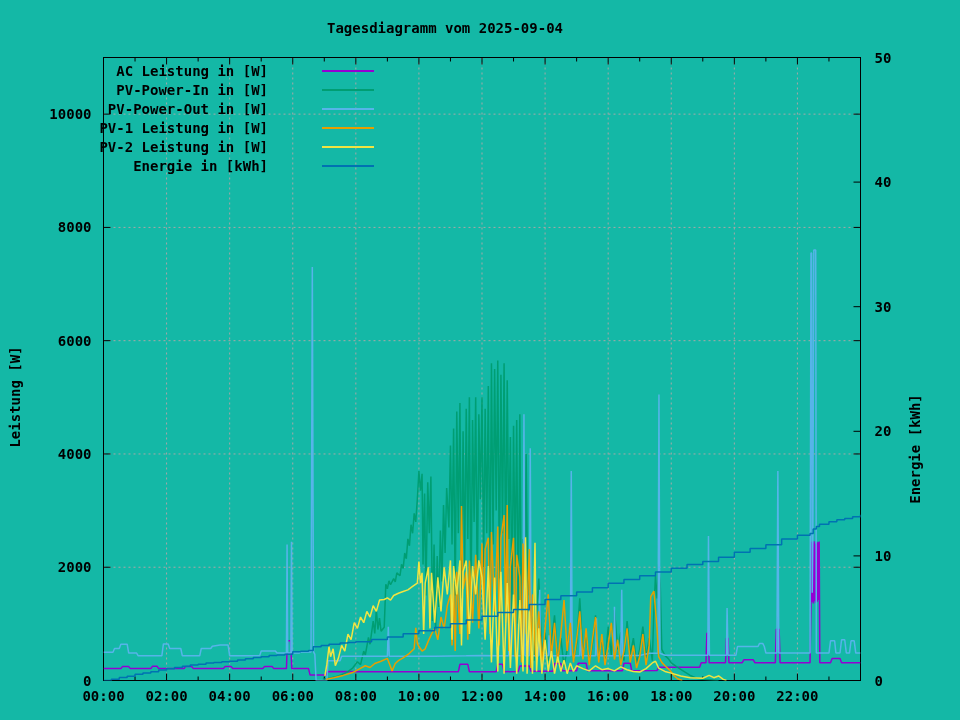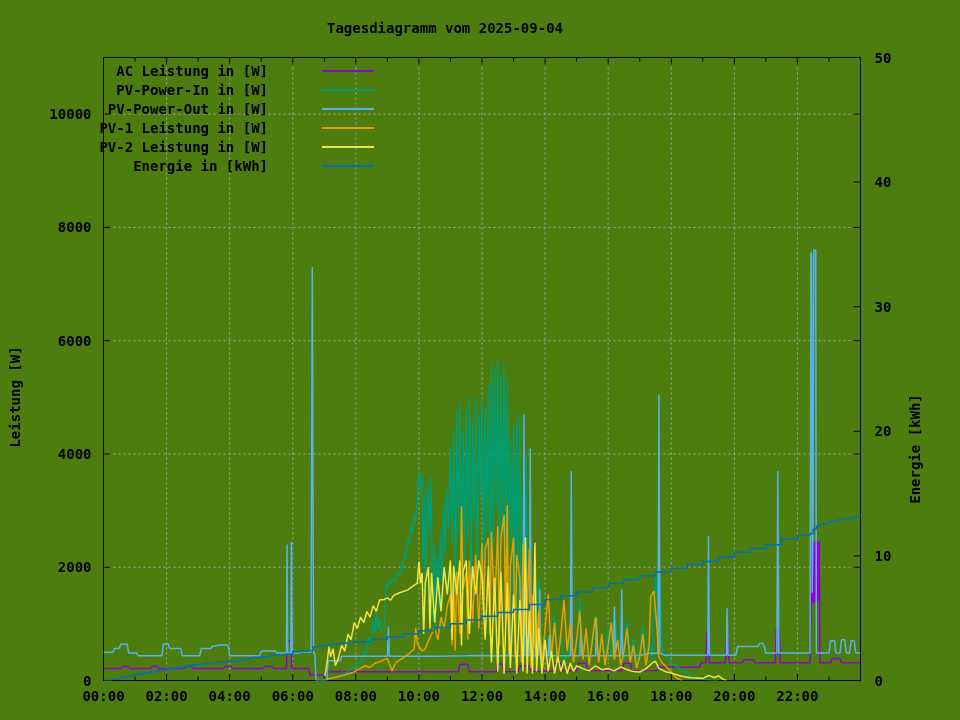--- a/index.html
+++ b/index.html
@@ -1,16 +1,16 @@
 <!DOCTYPE html>
 <html><head>
 <meta charset="utf-8">
 <style>
   html,body{margin:0;padding:0;background:#ffffff;}
-  #stage{position:relative;width:960px;height:720px;background:#4d7c0f;overflow:hidden;
+  #stage{position:relative;width:960px;height:720px;background:#14b8a6;overflow:hidden;
          font-family:"DejaVu Sans Mono","Liberation Mono",monospace;}
   .chart-title{position:absolute;left:0;top:20px;width:890px;text-align:center;
          font-size:14px;font-weight:bold;color:#000;}
   .ylabel{position:absolute;width:220px;height:18px;text-align:center;
          font-size:14px;font-weight:bold;color:#000;transform:rotate(-90deg);}
   .ylabel-left{left:-94px;top:388px;}
   .ylabel-right{left:806px;top:440px;}
   svg text{font-family:"DejaVu Sans Mono","Liberation Mono",monospace;
          font-size:14px;font-weight:bold;fill:#000;}
 </style>

